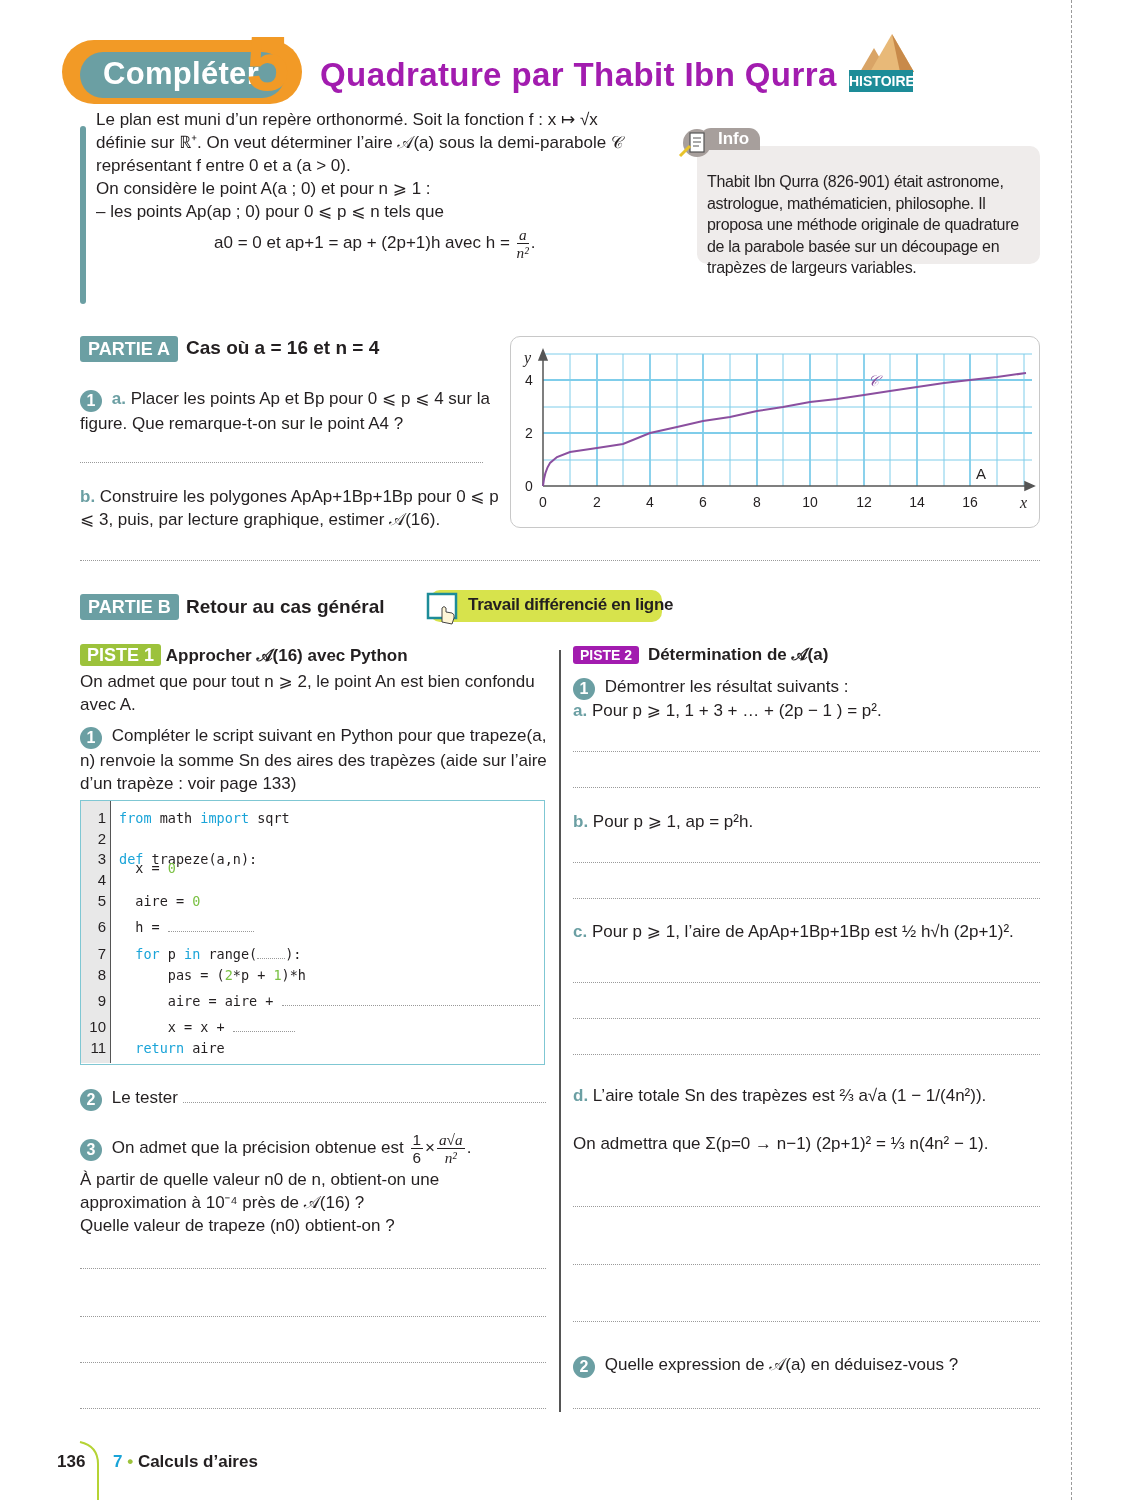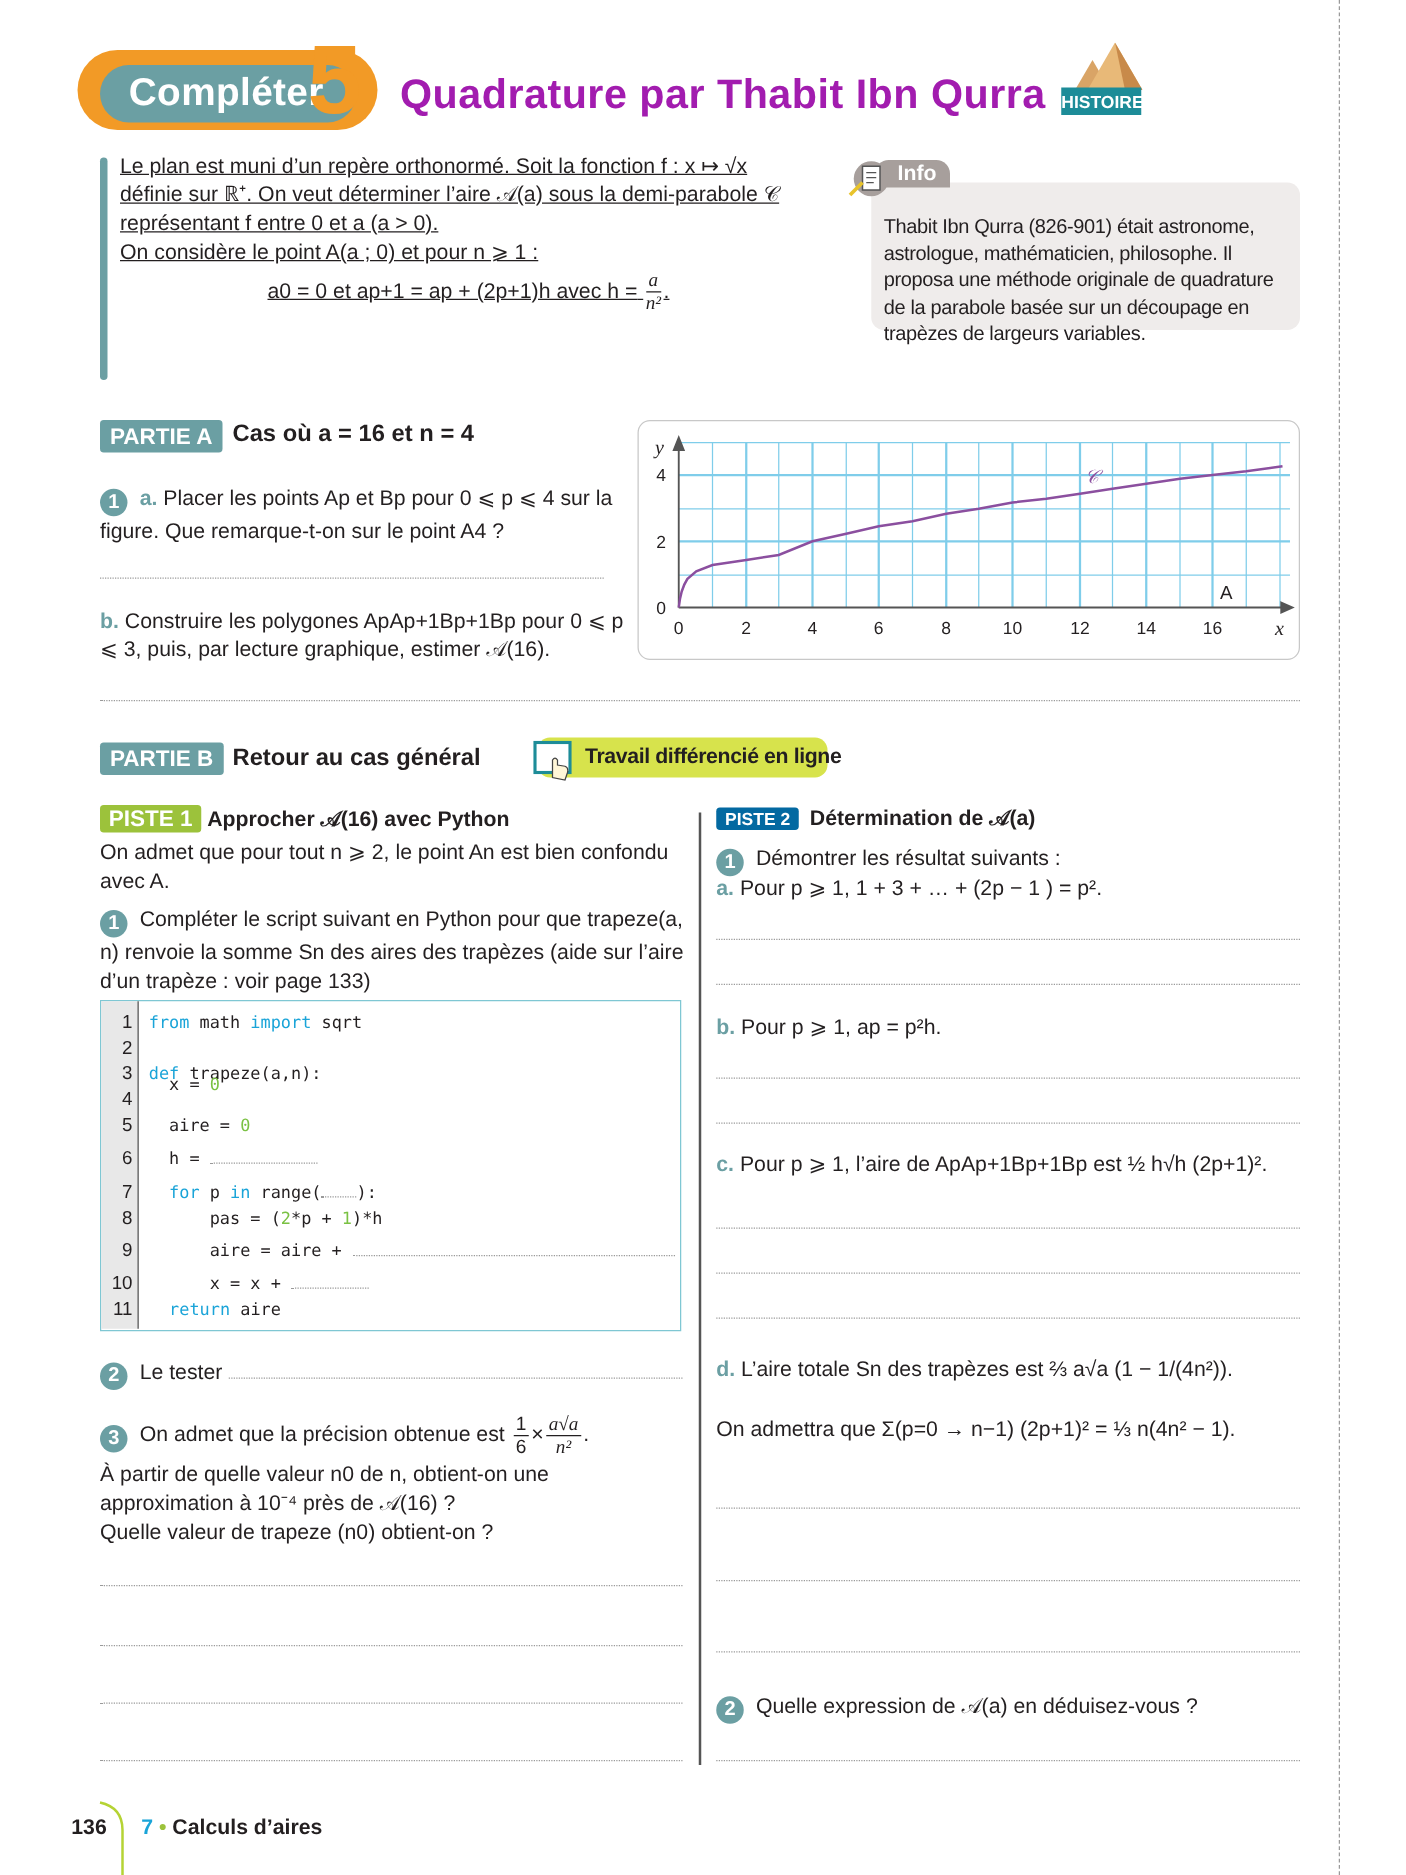--- a/index.html
+++ b/index.html
@@ -13,21 +13,21 @@
   .prob-pill { left: 62px; top: 40px; width: 240px; height: 64px; background: #f29a26; border-radius: 32px; }
   .prob-inner { left: 80px; top: 52px; width: 205px; height: 46px; background: #6b9fa3; border-radius: 23px; }
   .prob-label { left: 103px; top: 56px; color: #fff; font-size: 31px; font-weight: bold; letter-spacing: 0.3px; }
   .prob-num { left: 246px; top: 24px; color: #f29a26; font-size: 78px; font-weight: bold; line-height: 78px; }
   .title { left: 320px; top: 56px; color: #a21caf; font-size: 33px; font-weight: bold; letter-spacing: 0.4px; }
   .hist-badge { left: 849px; top: 70px; width: 64px; height: 22px; background: #1d8c98; color: #fff; font-size: 14px; font-weight: bold; text-align: center; line-height: 22px; }
   .pyramid { left: 852px; top: 34px; }
 
   
   .intro-bar { left: 80px; top: 126px; width: 6px; height: 178px; background: #6b9fa3; border-radius: 3px; }
-  .intro { left: 96px; top: 121px; width: 570px; font-size: 17px; line-height: 23px; text-decoration: underline; }
+  .intro { left: 96px; top: 108px; width: 570px; font-size: 17px; line-height: 23px; }
   .intro .center { padding-left: 118px; }
   .frac { display: inline-block; vertical-align: middle; text-align: center; line-height: 1; margin: 0 2px; }
   .frac span { display: block; }
   .frac .num { border-bottom: 1px solid #231f20; padding: 0 2px; font-size: 0.9em; }
   .frac .den { font-size: 0.9em; padding-top: 1px; }
 
   
   .info-box { left: 697px; top: 146px; width: 343px; height: 118px; background: #efeceb; border-radius: 10px; }
   .info-tab { left: 700px; top: 128px; width: 60px; height: 22px; background: #a79f9c; border-radius: 11px 11px 0 0; }
   .info-tab-label { left: 718px; top: 129px; color: #fff; font-weight: bold; font-size: 17px; }
@@ -39,21 +39,21 @@
   .part-title { font-weight: bold; font-size: 19px; }
   .num-circle { display: inline-block; width: 22px; height: 22px; border-radius: 50%; background: #6b9fa3; color: #fff; font-weight: bold; font-size: 16px; text-align: center; line-height: 22px; vertical-align: -2px; margin-right: 5px; }
   .letter { color: #6b9fa3; font-weight: bold; }
   .qtext { font-size: 17px; line-height: 23px; }
 
   
   .chart-box { left: 510px; top: 336px; width: 530px; height: 192px; border: 1.5px solid #c8c8c8; border-radius: 10px; background: #fff; }
 
   
   .piste1 { background: #9cc23b; color: #fff; font-size: 18px; font-weight: bold; padding: 1px 7px; border-radius: 3px; }
-  .piste2 { background: #0369a1; color: #fff; font-size: 14px; font-weight: bold; padding: 1px 7px; border-radius: 3px; }
+  .piste2 { background: #a21caf; color: #fff; font-size: 14px; font-weight: bold; padding: 1px 7px; border-radius: 3px; }
   .travail { left: 430px; top: 590px; width: 232px; height: 32px; background: #d7e34c; border-radius: 10px; }
   .travail-label { left: 468px; top: 595px; font-weight: bold; font-size: 17px; letter-spacing: -0.3px; }
 
   
   .code-box { left: 80px; top: 800px; width: 465px; height: 265px; border: 1.5px solid #7fc7d3; background: #fff; }
   .code-gutter { left: 81px; top: 801px; width: 30px; height: 262px; background: #e8e8e8; border-right: 1.5px solid #555; }
   .code-line { position: absolute; font-family: "DejaVu Sans Mono", monospace; font-size: 13.5px; }
   .ln { left: 86px; width: 20px; text-align: right; color: #231f20; font-family: "Liberation Sans", sans-serif; font-size: 15px; }
   .kw { color: #1aa4d8; }
   .nm { color: #7ac143; }
@@ -82,20 +82,21 @@
   <polygon points="40,0 62,38 48,38" fill="#c88a4a"></polygon>
 </svg>
 <div class="abs hist-badge">HISTOIRE</div>
 
 <div class="abs intro-bar"></div>
 <div class="abs intro">
   <div>Le plan est muni d’un repère orthonormé. Soit la fonction f : x ↦ √x</div>
   <div>définie sur ℝ⁺. On veut déterminer l’aire 𝒜(a) sous la demi-parabole 𝒞</div>
   <div>représentant f entre 0 et a (a &gt; 0).</div>
   <div>On considère le point A(a ; 0) et pour n ⩾ 1 :</div>
+  <div>– les points Ap(ap ; 0) pour 0 ⩽ p ⩽ n tels que</div>
   <div class="center" style="height:40px; line-height:40px;">
     <span>a0 = 0 et ap+1 = ap + (2p+1)h avec h =</span>
     <span class="frac serif-i"><span class="num">a</span><span class="den">n²</span></span>.
   </div>
 </div>
 
 <div class="abs info-box"></div>
 <div class="abs info-tab"></div>
 <svg class="abs info-icon" width="36" height="30" viewBox="0 0 36 30">
   <circle cx="19" cy="15" r="14" fill="#a79f9c"></circle>

